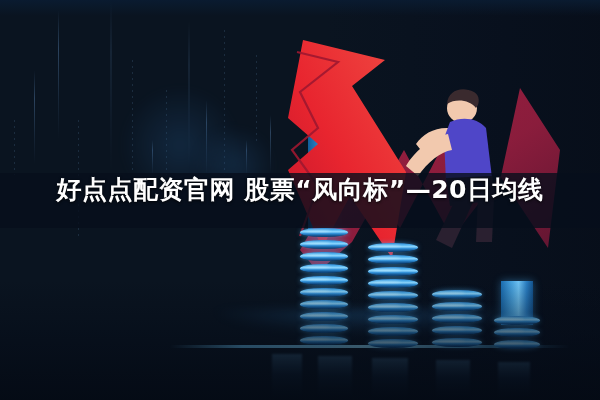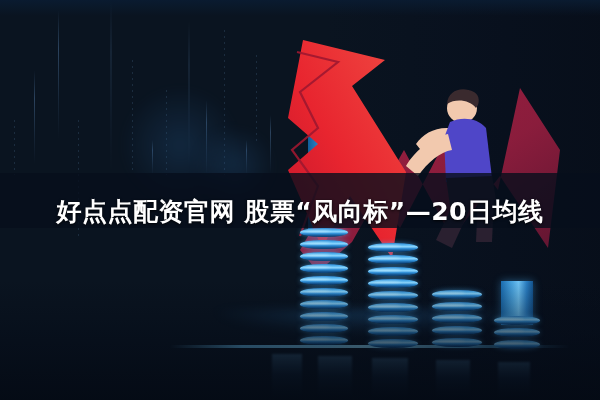--- a/index.html
+++ b/index.html
@@ -87,21 +87,21 @@
     fill:none;stroke:#9f1730;stroke-width:2.2;opacity:.9;
   }
 
   
   .person{position:absolute;}
 
   
   .banner{
     position:absolute;left:0;top:173px;width:600px;height:55px;
     background:rgba(6,14,28,0.80);
-    display:flex;align-items:flex-end;justify-content:center;
+    display:flex;align-items:flex-start;justify-content:center;
   }
   .banner-title{
     color:#ffffff;
     font-size:25px;
     font-weight:bold;
     letter-spacing:.5px;
     white-space:nowrap;
     text-shadow:0 1px 3px rgba(0,0,0,.85);
     font-family:"DejaVu Sans","Liberation Sans",sans-serif;
   }

